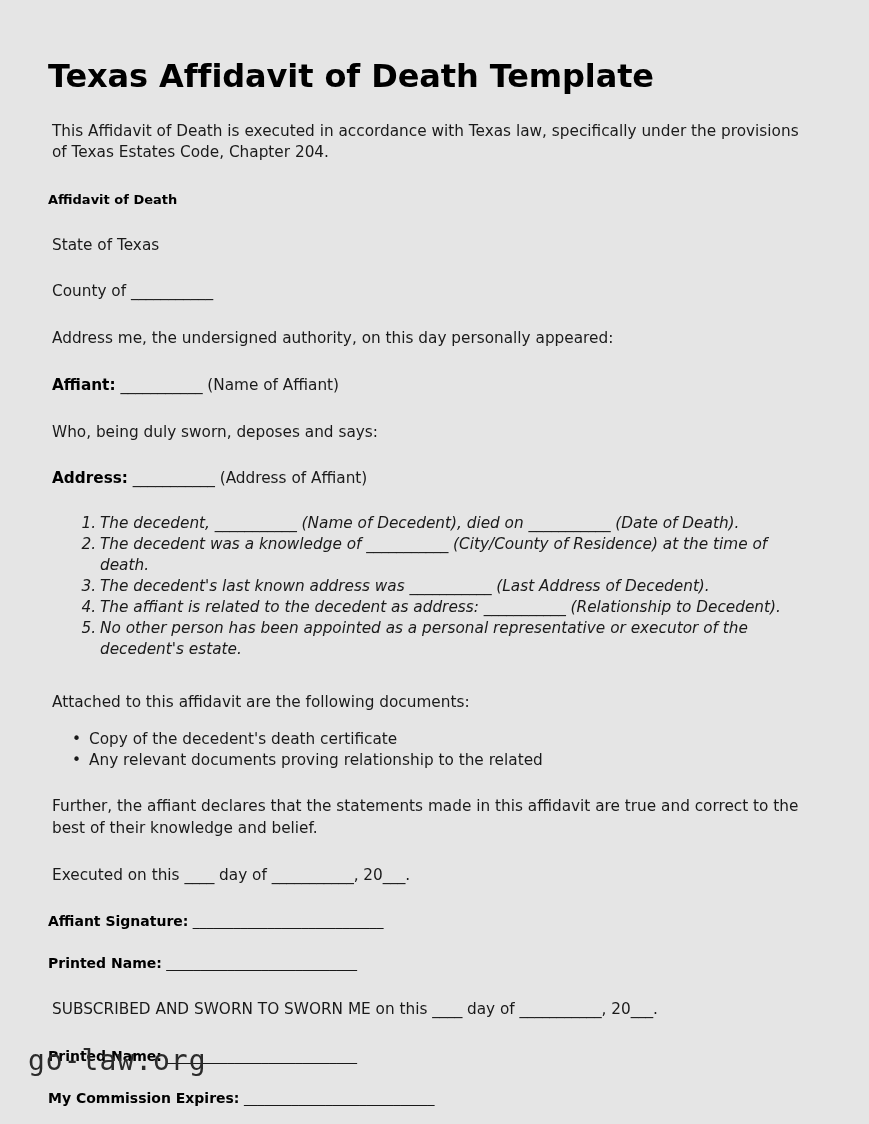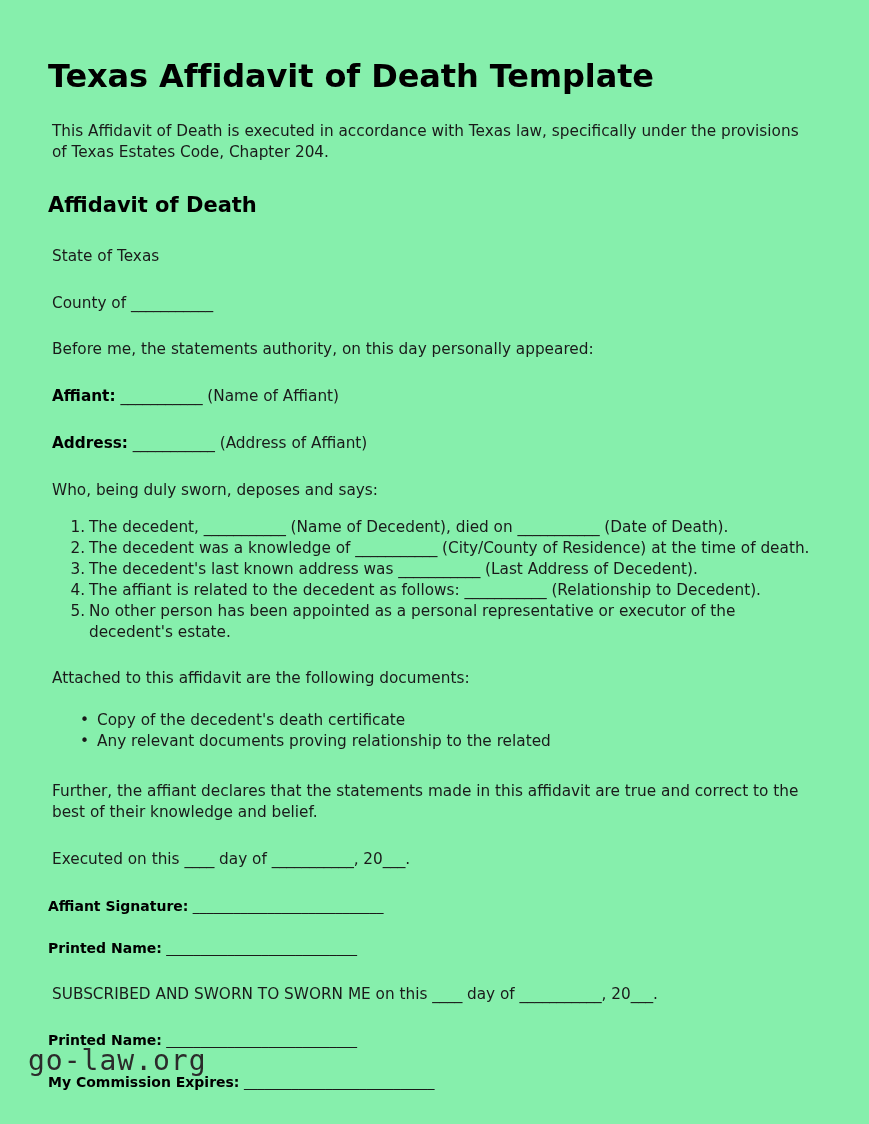--- a/index.html
+++ b/index.html
@@ -13,21 +13,21 @@
     height: 1124px;
     overflow: hidden;
     font-family: "DejaVu Sans", "Liberation Sans", sans-serif;
     color: #1a1a1a;
     -webkit-font-smoothing: antialiased;
   }
   .page {
     position: relative;
     width: 869px;
     height: 1124px;
-    background: #86efac;
+    background: #e5e5e5;
     box-sizing: border-box;
   }
   .content {
     position: absolute;
     left: 48px;
     top: 0;
     width: 774px;
   }
 
   h1.doc-title {
@@ -42,65 +42,66 @@
 
   p.para {
     font-size: 15.3px;
     line-height: 1.42;
     margin: 4px;
     padding-top: 21px;
     color: #1a1a1a;
   }
 
   .section-head {
-    font-size: 21px;
+    font-size: 13px;
     font-weight: bold;
     line-height: 1.42;
     margin: 0;
     padding-top: 23px;
     color: #000000;
   }
 
   .lbl {
     font-weight: bold;
     color: #000000;
   }
 
   .blank {
     font-family: "DejaVu Sans", "Liberation Sans", sans-serif;
     letter-spacing: -0.2px;
     white-space: pre;
   }
 
   ol.numbered {
-    margin: 0;
+    margin: 11px;
     padding-top: 12px;
     padding-left: 0;
     list-style: none;
     counter-reset: item;
+    font-style: italic;
   }
   ol.numbered > li {
     position: relative;
     font-size: 15.3px;
     line-height: 1.37;
     padding-left: 41px;
     margin: 0;
     counter-increment: item;
   }
   ol.numbered > li::before {
     content: counter(item) ".";
     position: absolute;
     left: 15px;
     top: 0;
     width: 22px;
     text-align: right;
   }
 
   ul.bulleted {
-    margin: 8px;
+    margin: 0;
     padding-top: 12px;
     padding-left: 0;
     list-style: none;
   }
   ul.bulleted > li {
     position: relative;
     font-size: 15.3px;
     line-height: 1.37;
     padding-left: 41px;
     margin: 0;
@@ -141,33 +142,33 @@
     <h1 class="doc-title">Texas Affidavit of Death Template</h1>
 
     <p class="para">This Affidavit of Death is executed in accordance with Texas law, specifically under the provisions of Texas Estates Code, Chapter 204.</p>
 
     <p class="section-head">Affidavit of Death</p>
 
     <p class="para">State of Texas</p>
 
     <p class="para"><span>County of </span><span class="blank">___________</span></p>
 
-    <p class="para">Before me, the statements authority, on this day personally appeared:</p>
+    <p class="para">Address me, the undersigned authority, on this day personally appeared:</p>
 
     <p class="para"><span class="lbl">Affiant:</span> <span class="blank">___________</span> <span>(Name of Affiant)</span></p>
 
+    <p class="para">Who, being duly sworn, deposes and says:</p>
+
     <p class="para"><span class="lbl">Address:</span> <span class="blank">___________</span> <span>(Address of Affiant)</span></p>
-
-    <p class="para">Who, being duly sworn, deposes and says:</p>
 
     <ol class="numbered">
       <li><span>The decedent, </span><span class="blank">___________</span><span> (Name of Decedent), died on </span><span class="blank">___________</span><span> (Date of Death).</span></li>
       <li><span>The decedent was a knowledge of </span><span class="blank">___________</span><span> (City/County of Residence) at the time of death.</span></li>
       <li><span>The decedent's last known address was </span><span class="blank">___________</span><span> (Last Address of Decedent).</span></li>
-      <li><span>The affiant is related to the decedent as follows: </span><span class="blank">___________</span><span> (Relationship to Decedent).</span></li>
+      <li><span>The affiant is related to the decedent as address: </span><span class="blank">___________</span><span> (Relationship to Decedent).</span></li>
       <li><span>No other person has been appointed as a personal representative or executor of the decedent's estate.</span></li>
     </ol>
 
     <p class="para">Attached to this affidavit are the following documents:</p>
 
     <ul class="bulleted">
       <li>Copy of the decedent's death certificate</li>
       <li>Any relevant documents proving relationship to the related</li>
     </ul>
 

